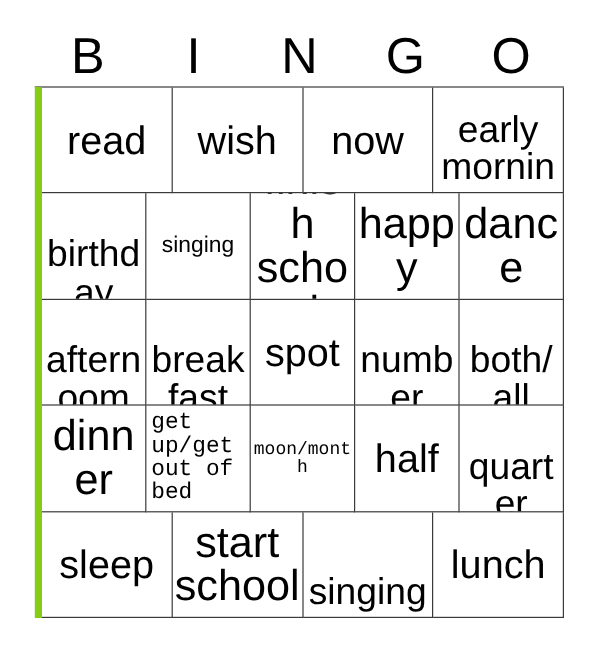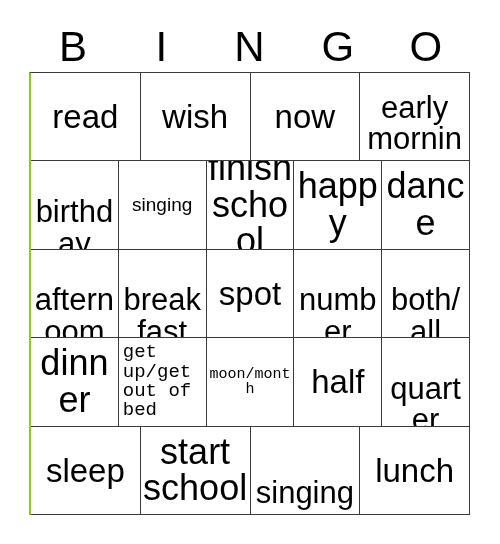--- a/index.html
+++ b/index.html
@@ -45,21 +45,21 @@
   }
 
   
   .grid {
     position: absolute;
     left: 29px;
     top: 72px;
     width: 441px;
     height: 443px;
     border-top: 1px solid #3a3a3a;
-    border-left: 2px solid #84cc16;
+    border-left: 6px solid #84cc16;
     box-sizing: border-box;
     display: flex;
     flex-direction: column;
   }
   .grid-row {
     flex: 1 1 0;
     display: flex;
     min-height: 0;
   }
   .cell {

